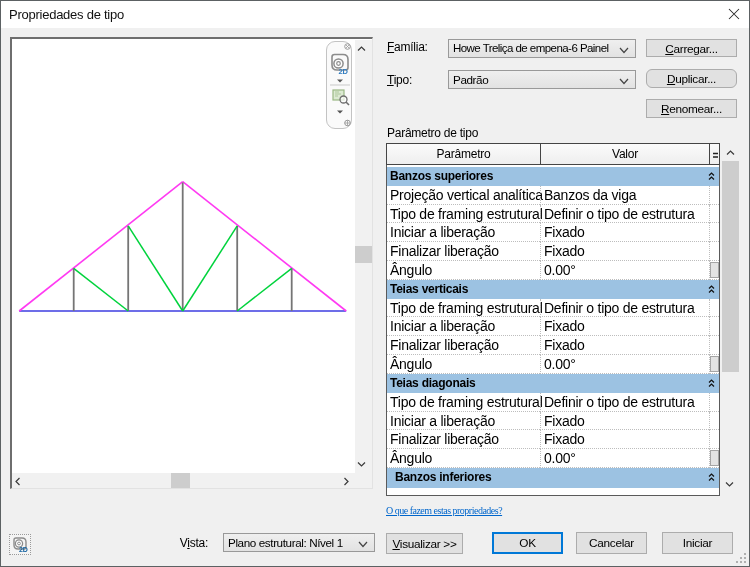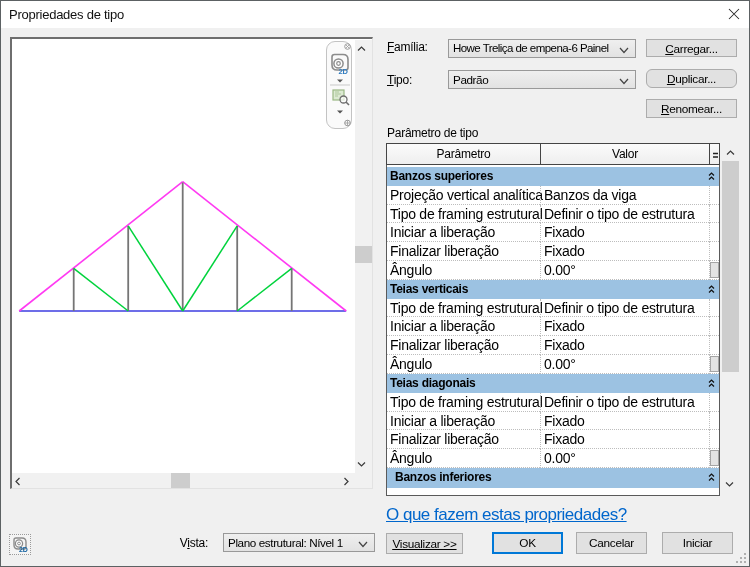--- a/index.html
+++ b/index.html
@@ -184,29 +184,29 @@
 <div class="abs" style="left:722px;top:143px;width:17px;height:353px;background:#f0f0f0;"></div>
 <div class="abs thumb" style="left:722px;top:161px;width:17px;height:211px;"></div>
 <svg class="abs" style="left:726px;top:149px;" width="9" height="8">
       <path d="M1 5.5 L4.5 2 L8 5.5" stroke="#3a3a3a" stroke-width="1.2" fill="none"></path>
     </svg>
 <svg class="abs" style="left:725px;top:480px;" width="9" height="8">
       <path d="M1 2.5 L4.5 6 L8 2.5" stroke="#3a3a3a" stroke-width="1.2" fill="none"></path>
     </svg>
 </div>
 
-<div class="abs link" style="left:386px;top:505px;font-size:17px;letter-spacing:-0.5px;">O que fazem estas propriedades?</div>
+<div class="abs link" style="left:386px;top:505px;font-size:10px;letter-spacing:-0.5px;font-family:Liberation Serif, serif;">O que fazem estas propriedades?</div>
 
 <div class="abs label" style="left:160px;top:536px;width:48px;text-align:right;">V<u>i</u>sta:</div>
 <div class="abs combo" style="left:223px;top:533px;width:152px;height:19px;">Plano estrutural: Nível 1
  <svg class="chev" width="10" height="7" style="top:7px;">
       <path d="M1 1 L5 5.5 L9 1" stroke="#444" stroke-width="1.2" fill="none"></path>
     </svg>
 </div>
-<div class="abs btn" style="left:386px;top:533px;width:77px;height:21px;line-height:20px;text-decoration:underline;"><u>V</u>isualizar &gt;&gt;</div>
+<div class="abs btn" style="left:386px;top:533px;width:77px;height:21px;line-height:20px;"><u>V</u>isualizar &gt;&gt;</div>
 <div class="abs btn" style="left:492px;top:532px;width:71px;height:22px;line-height:21px;border:1px solid #0078d7;box-shadow:inset 0 0 0 1px #0078d7;">OK</div>
 <div class="abs btn" style="left:576px;top:532px;width:71px;height:22px;line-height:21px;">Cancelar</div>
 <div class="abs btn" style="left:662px;top:532px;width:71px;height:22px;line-height:21px;">Iniciar</div>
 
 <div class="abs" style="left:9px;top:534px;width:22px;height:21px;border:1px dotted #9a9a9a;box-sizing:border-box;background:#f4f4f4;">
  <svg width="20" height="19" viewBox="0 0 20 19">
   <path d="M4 5 q0-2 2-2 l6 0 q4 0 4 4 l0 5 q0 2-2 2 l-6 0 q-4 0-4-4 z" fill="none" stroke="#8c8c8c" stroke-width="1.4"></path>
   <circle cx="9" cy="8.5" r="3.6" fill="#fff" stroke="#8c8c8c" stroke-width="1.3"></circle>
   <circle cx="9" cy="8.5" r="1.4" fill="none" stroke="#8c8c8c" stroke-width="1"></circle>
   <text x="9" y="17" font-size="7" font-weight="bold" fill="#1261a0" font-family="Liberation Sans">2D</text>

